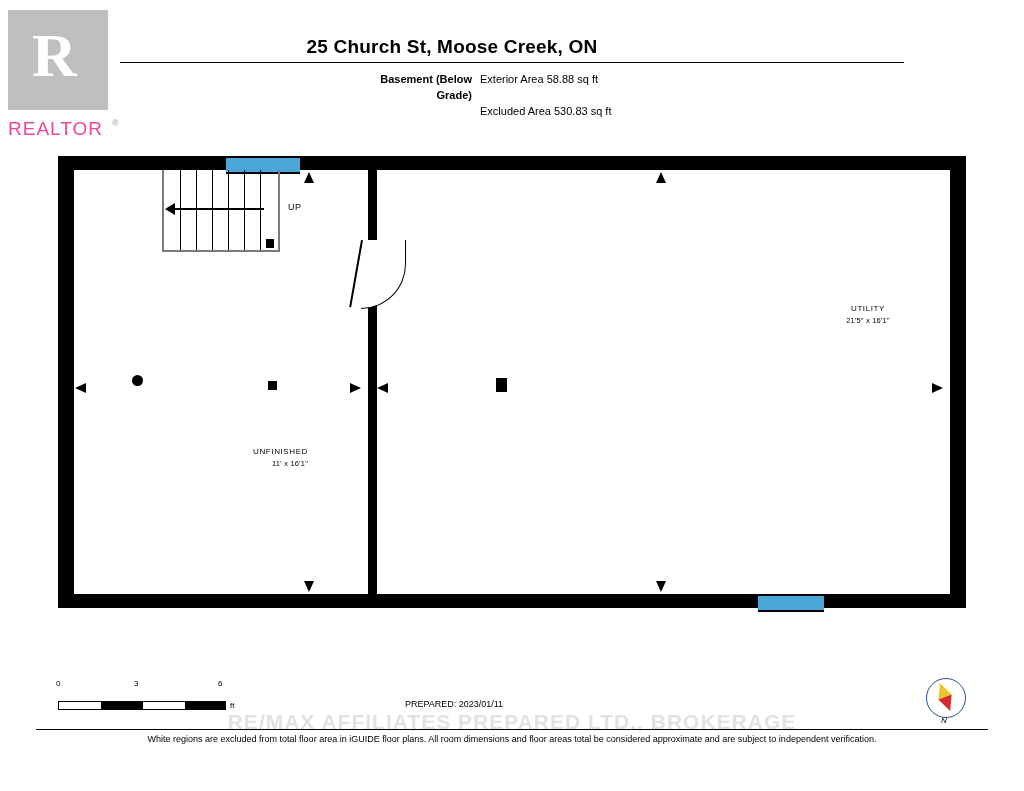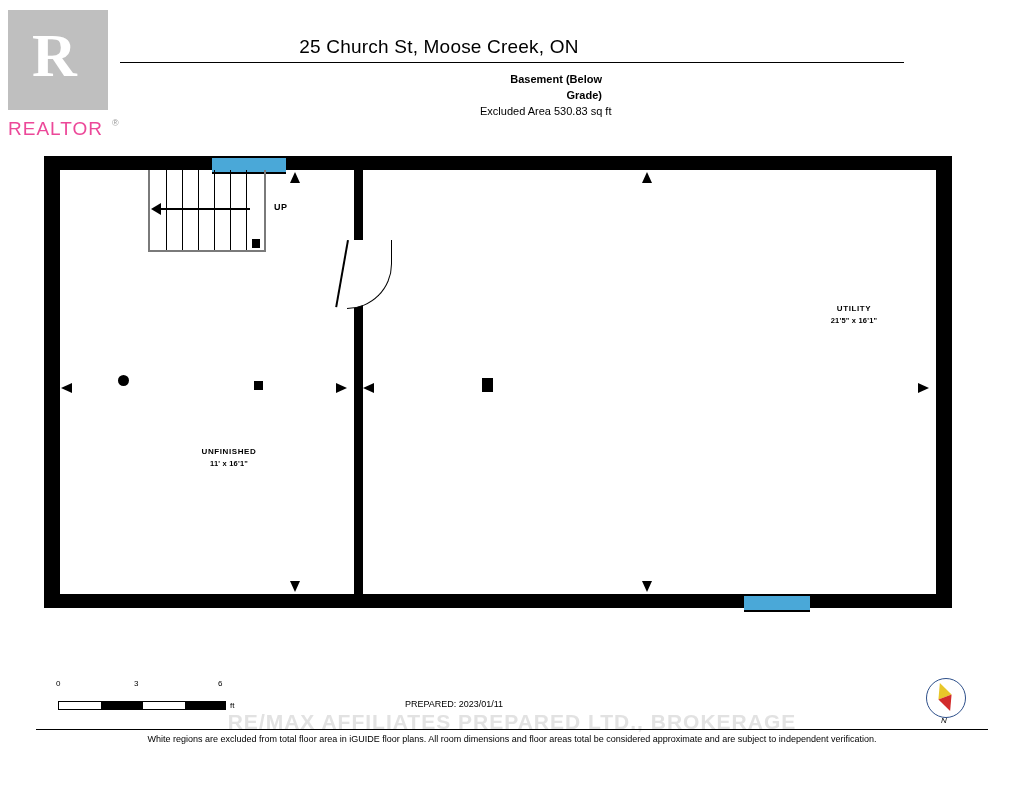--- a/index.html
+++ b/index.html
@@ -54,26 +54,26 @@
   .realtor-logo .rreg {
     position: absolute;
     left: 104px;
     top: 108px;
     font-size: 9px;
     color: #9a9a9a;
   }
 
   .title {
     position: absolute;
-    left: 3px;
+    left: 16px;
     top: 36px;
     width: 872px;
     text-align: center;
     font-size: 19px;
-    font-weight: normal;
+    font-weight: bold;
     letter-spacing: 0.2px;
   }
   .title-rule {
     position: absolute;
     left: 120px;
     top: 62px;
     width: 784px;
     height: 1px;
     background: #000000;
   }
@@ -98,25 +98,24 @@
     padding-right: 8px;
   }
   .area-row .val {
     width: 260px;
     text-align: left;
   }
 
   
   .plan {
     position: absolute;
-    left: 44px;
+    left: 58px;
     top: 156px;
     width: 908px;
     height: 580px;
-    font-weight: bold;
   }
   
   .wall {
     position: absolute;
     background: #000000;
   }
   .w-top    { left: 0;   top: 0;    width: 908px; height: 14px; }
   .w-bottom { left: 0;   top: 438px;width: 908px; height: 14px; }
   .w-left   { left: 0;   top: 0;    width: 16px;  height: 452px; }
   .w-right  { left: 892px; top: 0;  width: 16px;  height: 452px; }
@@ -331,20 +330,21 @@
   <div class="rword">REALTOR</div>
   <div class="rreg">®</div>
 </div>
 
 <div class="title">25 Church St, Moose Creek, ON</div>
 <div class="title-rule"></div>
 
 <div class="area-lines">
   <div class="area-row">
     <div class="lbl">Basement (Below Grade)</div>
+    <div class="val">Exterior Area 58.88 sq ft</div>
   </div>
   <div class="area-row">
     <div class="lbl"></div>
     <div class="val">Excluded Area 530.83 sq ft</div>
   </div>
 </div>
 
 <div class="plan">
 
   <div class="interior"></div>
@@ -382,21 +382,21 @@
   <div class="marker m-up" style="left:246px; top:16px;"></div>
   <div class="marker m-down" style="left:246px; top:425px;"></div>
   <div class="marker m-left" style="left:17px;  top:227px;"></div>
   <div class="marker m-right" style="left:292px; top:227px;"></div>
 
   <div class="marker m-left" style="left:319px; top:227px;"></div>
   <div class="marker m-right" style="left:874px; top:227px;"></div>
   <div class="marker m-up" style="left:598px; top:16px;"></div>
   <div class="marker m-down" style="left:598px; top:425px;"></div>
 
-  <div class="room-label" style="left:120px; top:290px; width:130px;">
+  <div class="room-label" style="left:120px; top:290px; width:130px;text-align:right;">
     <div>UNFINISHED</div>
     <div class="dims">11' x 16'1"</div>
   </div>
   <div class="room-label" style="left:740px; top:147px; width:140px;">
     <div>UTILITY</div>
     <div class="dims">21'5" x 16'1"</div>
   </div>
 </div>
 
 <div class="scalebar">

